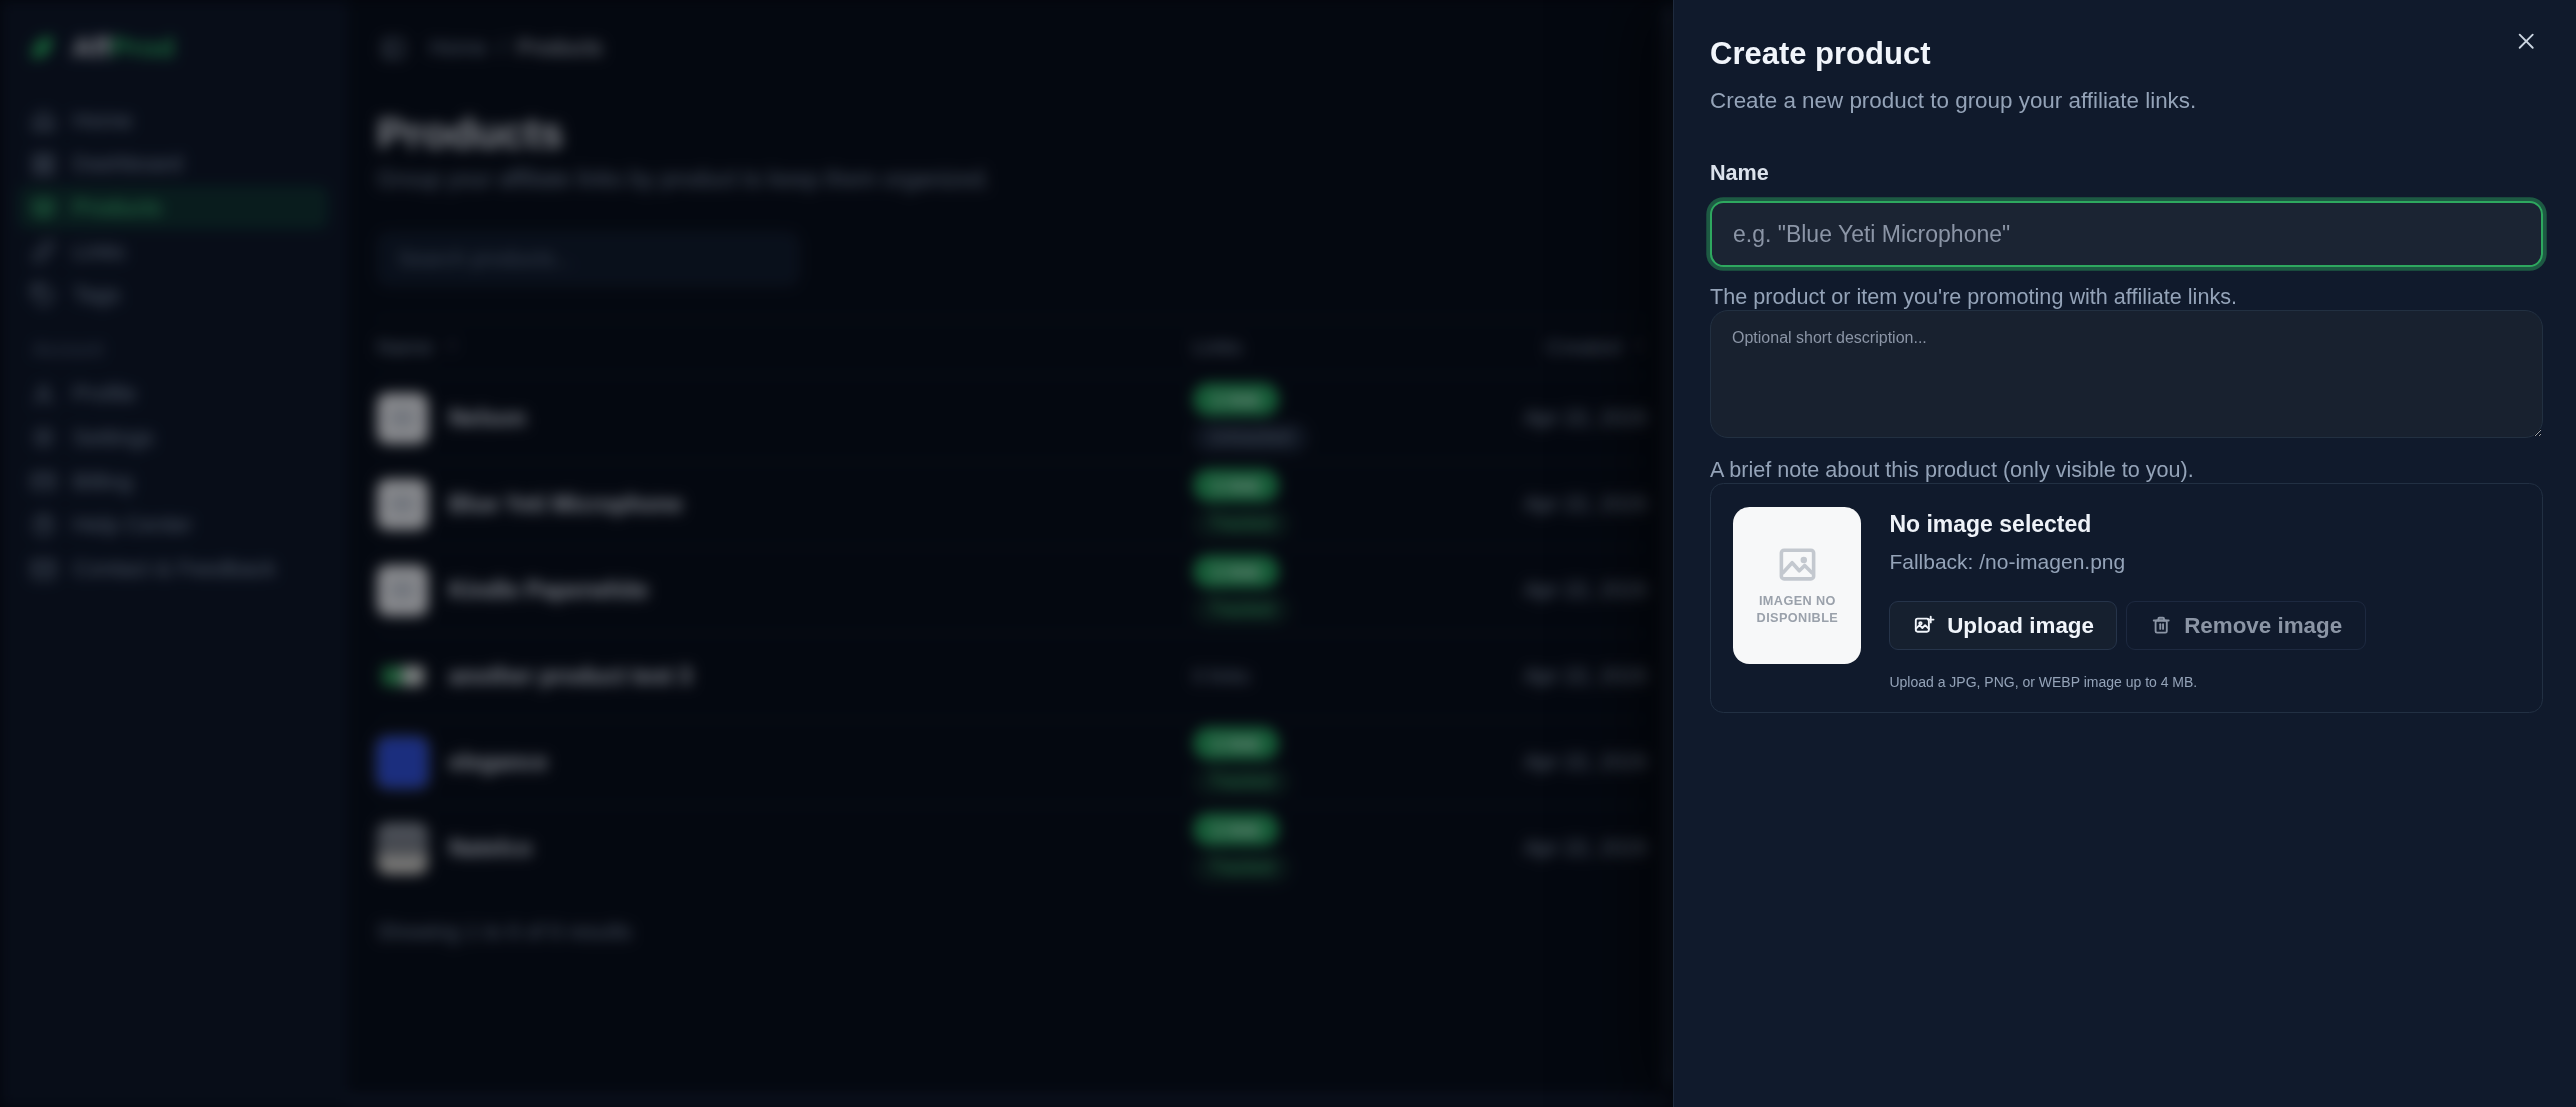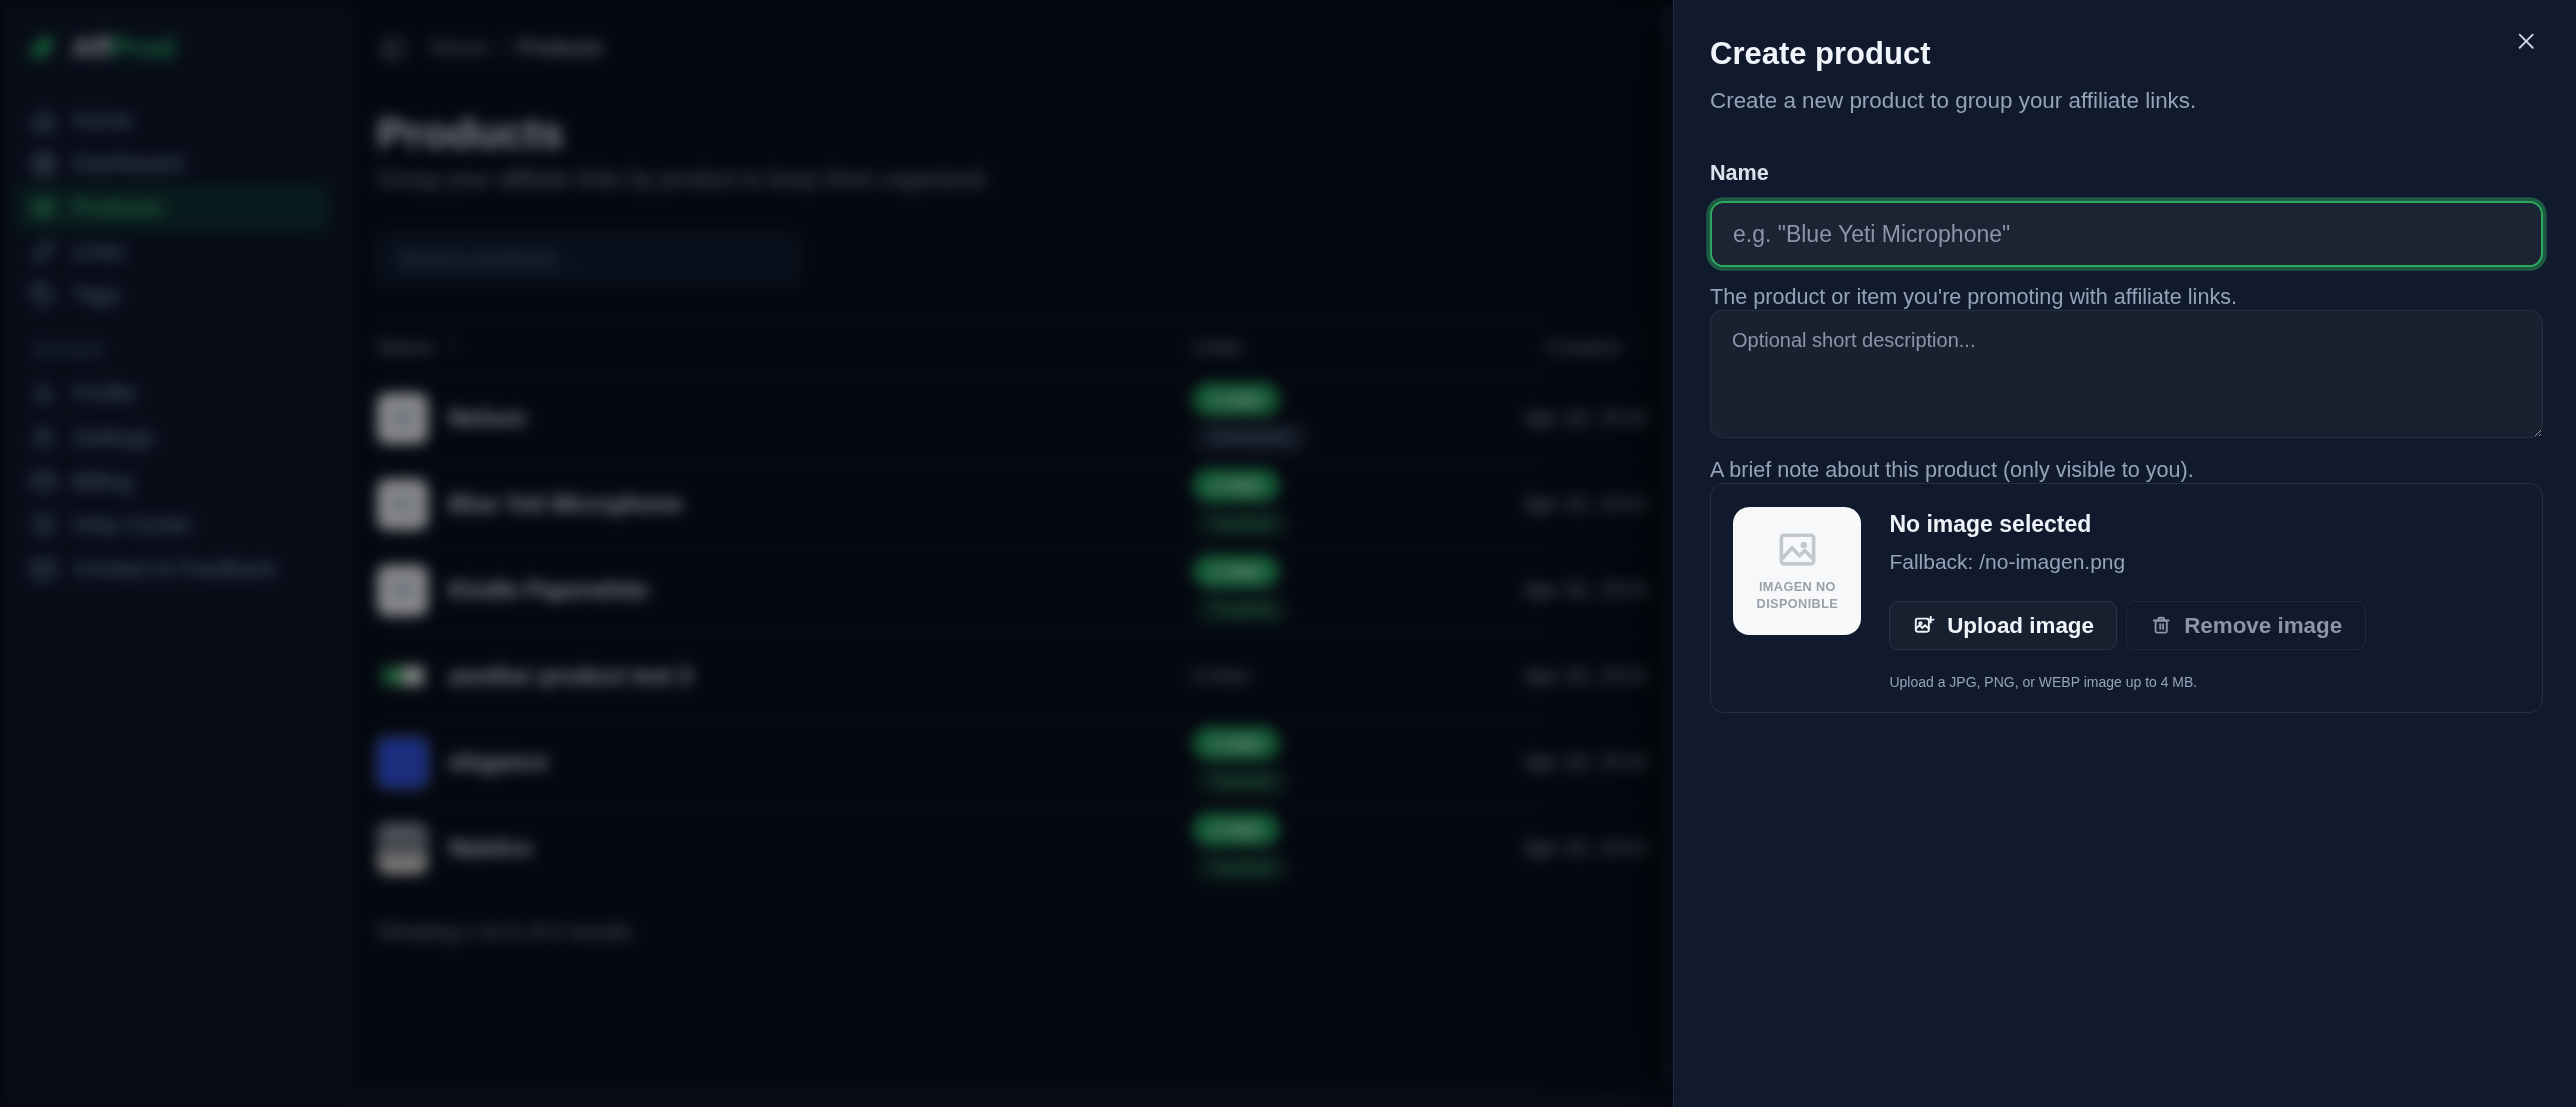--- a/index.html
+++ b/index.html
@@ -77,25 +77,25 @@
   .d-sub{font-size:22.4px;color:#94a3b8;margin-top:16.4px}
   .f-label{font-size:21.6px;color:#dbe2ec;font-weight:600}
   .lbl-name{margin:46px 0 15px}
   .lbl-desc{margin:42px 0 16.4px}
   .lbl-img{margin:43px 0 16.4px}
   .name-input{width:100%;height:66px;box-sizing:border-box;border-radius:13.4px;background:#1b2433;
     border:2.2px solid #2ea85f;box-shadow:0 0 0 3.7px rgba(46,168,95,.45);color:#e2e8f0;font-size:23px;
     padding:0 21px;outline:none;font-family:inherit}
   .name-input::placeholder{color:#8b95a6}
   .f-help{font-size:21.6px;color:#94a3b8;margin-top:16.4px}
-  .desc-area{width:100%;height:128px;box-sizing:border-box;border-radius:12px;background:#18212f;
-    border:1.5px solid #223041;color:#e2e8f0;font-size:20px;padding:18px 21px;resize:vertical;outline:none;font-family:inherit}
+  .desc-area{width:100%;height:128px;box-sizing:border-box;border-radius:18px;background:#18212f;
+    border:1.5px solid #223041;color:#e2e8f0;font-size:16px;padding:18px 21px;resize:vertical;outline:none;font-family:inherit}
   .desc-area::placeholder{color:#8b95a6}
   .image-card{border:1.5px solid #223043;border-radius:13.4px;padding:22.4px;display:flex;gap:28px;align-items:flex-start}
-  .ph-thumb{width:128px;height:128px;background:#f7f8f9;border-radius:16.4px;flex:0 0 auto;
+  .ph-thumb{width:128px;height:157px;background:#f7f8f9;border-radius:16.4px;flex:0 0 auto;
     display:flex;flex-direction:column;align-items:center;justify-content:center;gap:7.5px}
   .ph-thumb svg{width:55px;height:43px;stroke:#c3c8cf;fill:none;stroke-width:2;stroke-linejoin:round}
   .ph-thumb .sun{fill:#c3c8cf;stroke:none}
   .ph-text{font-size:12.7px;line-height:1.35;color:#9aa1ab;font-weight:700;text-align:center;letter-spacing:0.4px;width:97px}
   .img-col{flex:1;padding-top:4.5px}
   .no-img{font-size:23px;color:#eef2f8;font-weight:600}
   .fallback{font-size:21px;color:#94a3b8;margin-top:12px}
   .btn-row{display:flex;gap:9px;margin-top:27px}
   .btn{display:flex;align-items:center;gap:12px;height:49px;padding:0 22.4px;border-radius:9px;font-size:22.4px;font-weight:600}
   .btn svg{width:22.4px;height:22.4px;fill:none;stroke-width:2;stroke-linecap:round;stroke-linejoin:round}

